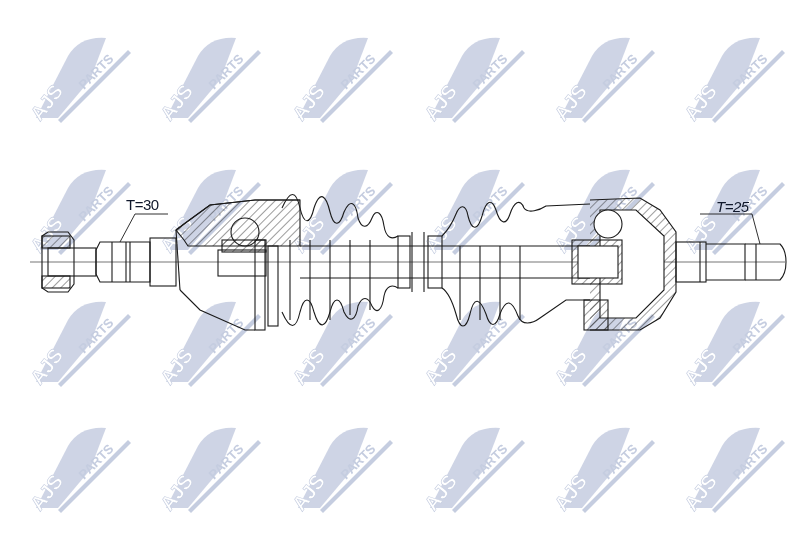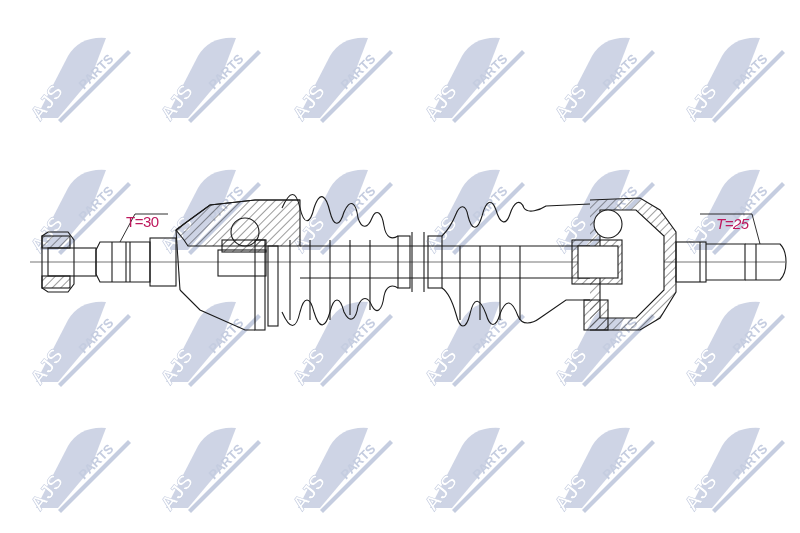--- a/index.html
+++ b/index.html
@@ -1,20 +1,20 @@
 <!DOCTYPE html>
 <html><head>
 <meta charset="utf-8">
 <style>
   html,body{margin:0;padding:0;background:#fff;}
   body{width:800px;height:533px;position:relative;overflow:hidden;font-family:"Liberation Sans",sans-serif;}
   .wm{position:absolute;width:110px;height:110px;}
   .wm svg{width:110px;height:110px;}
   .drawing{position:absolute;left:0;top:0;width:800px;height:533px;}
-  .label{position:absolute;font-family:"Liberation Sans",sans-serif;font-size:15px;color:#be185d;letter-spacing:-0.5px;margin-top:17px;}
+  .label{position:absolute;font-family:"Liberation Sans",sans-serif;font-size:15px;color:#0f172a;letter-spacing:-0.5px;}
 </style>
 </head>
 <body>
 
 <div id="wm-layer">
     <div class="wm" style="left: 28px; top: 18px;"><svg viewBox="0 0 110 110">
         <g fill="#c5cde0">
           <path d="M8 100 L40 38 Q52 18 78 20 L62 62 L30 100 Z" opacity="0.85"></path>
           <path d="M30 102 L100 32 L103 35 L33 105 Z"></path>
           <text x="0" y="0" font-family="Liberation Sans, sans-serif" font-weight="bold" font-size="20" transform="translate(12,104) rotate(-52)" fill="#fff" stroke="#c5cde0" stroke-width="0.6">AJS</text>

